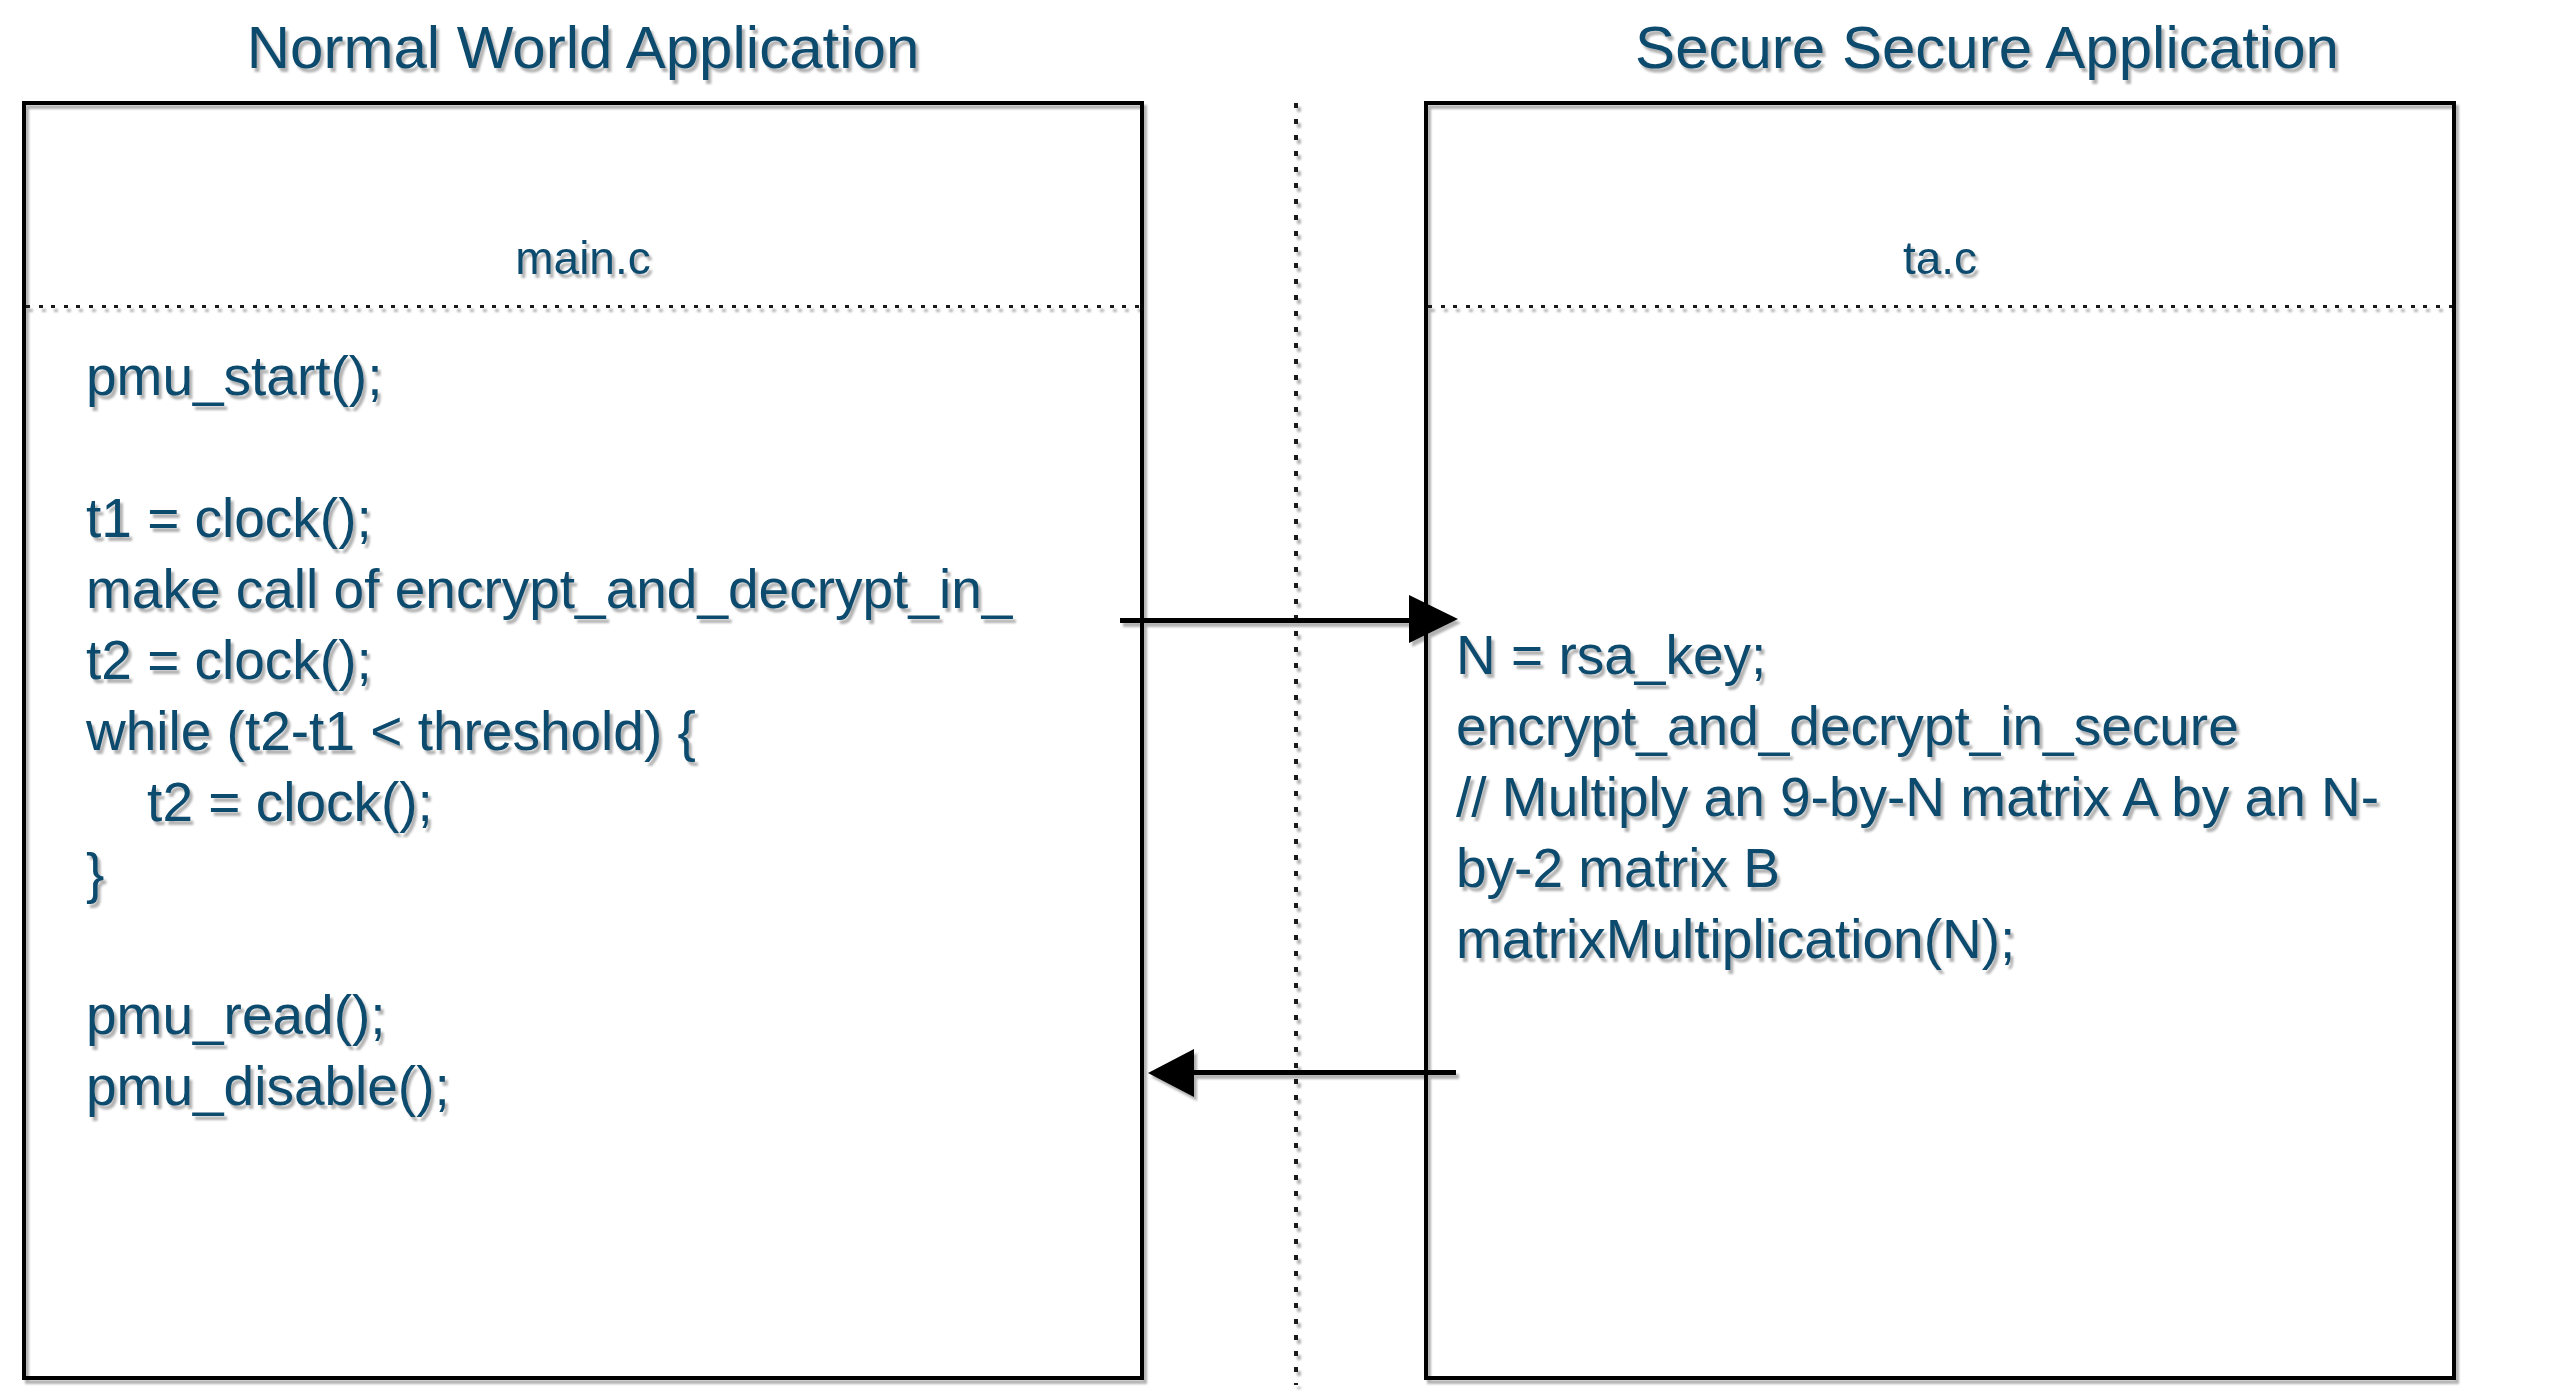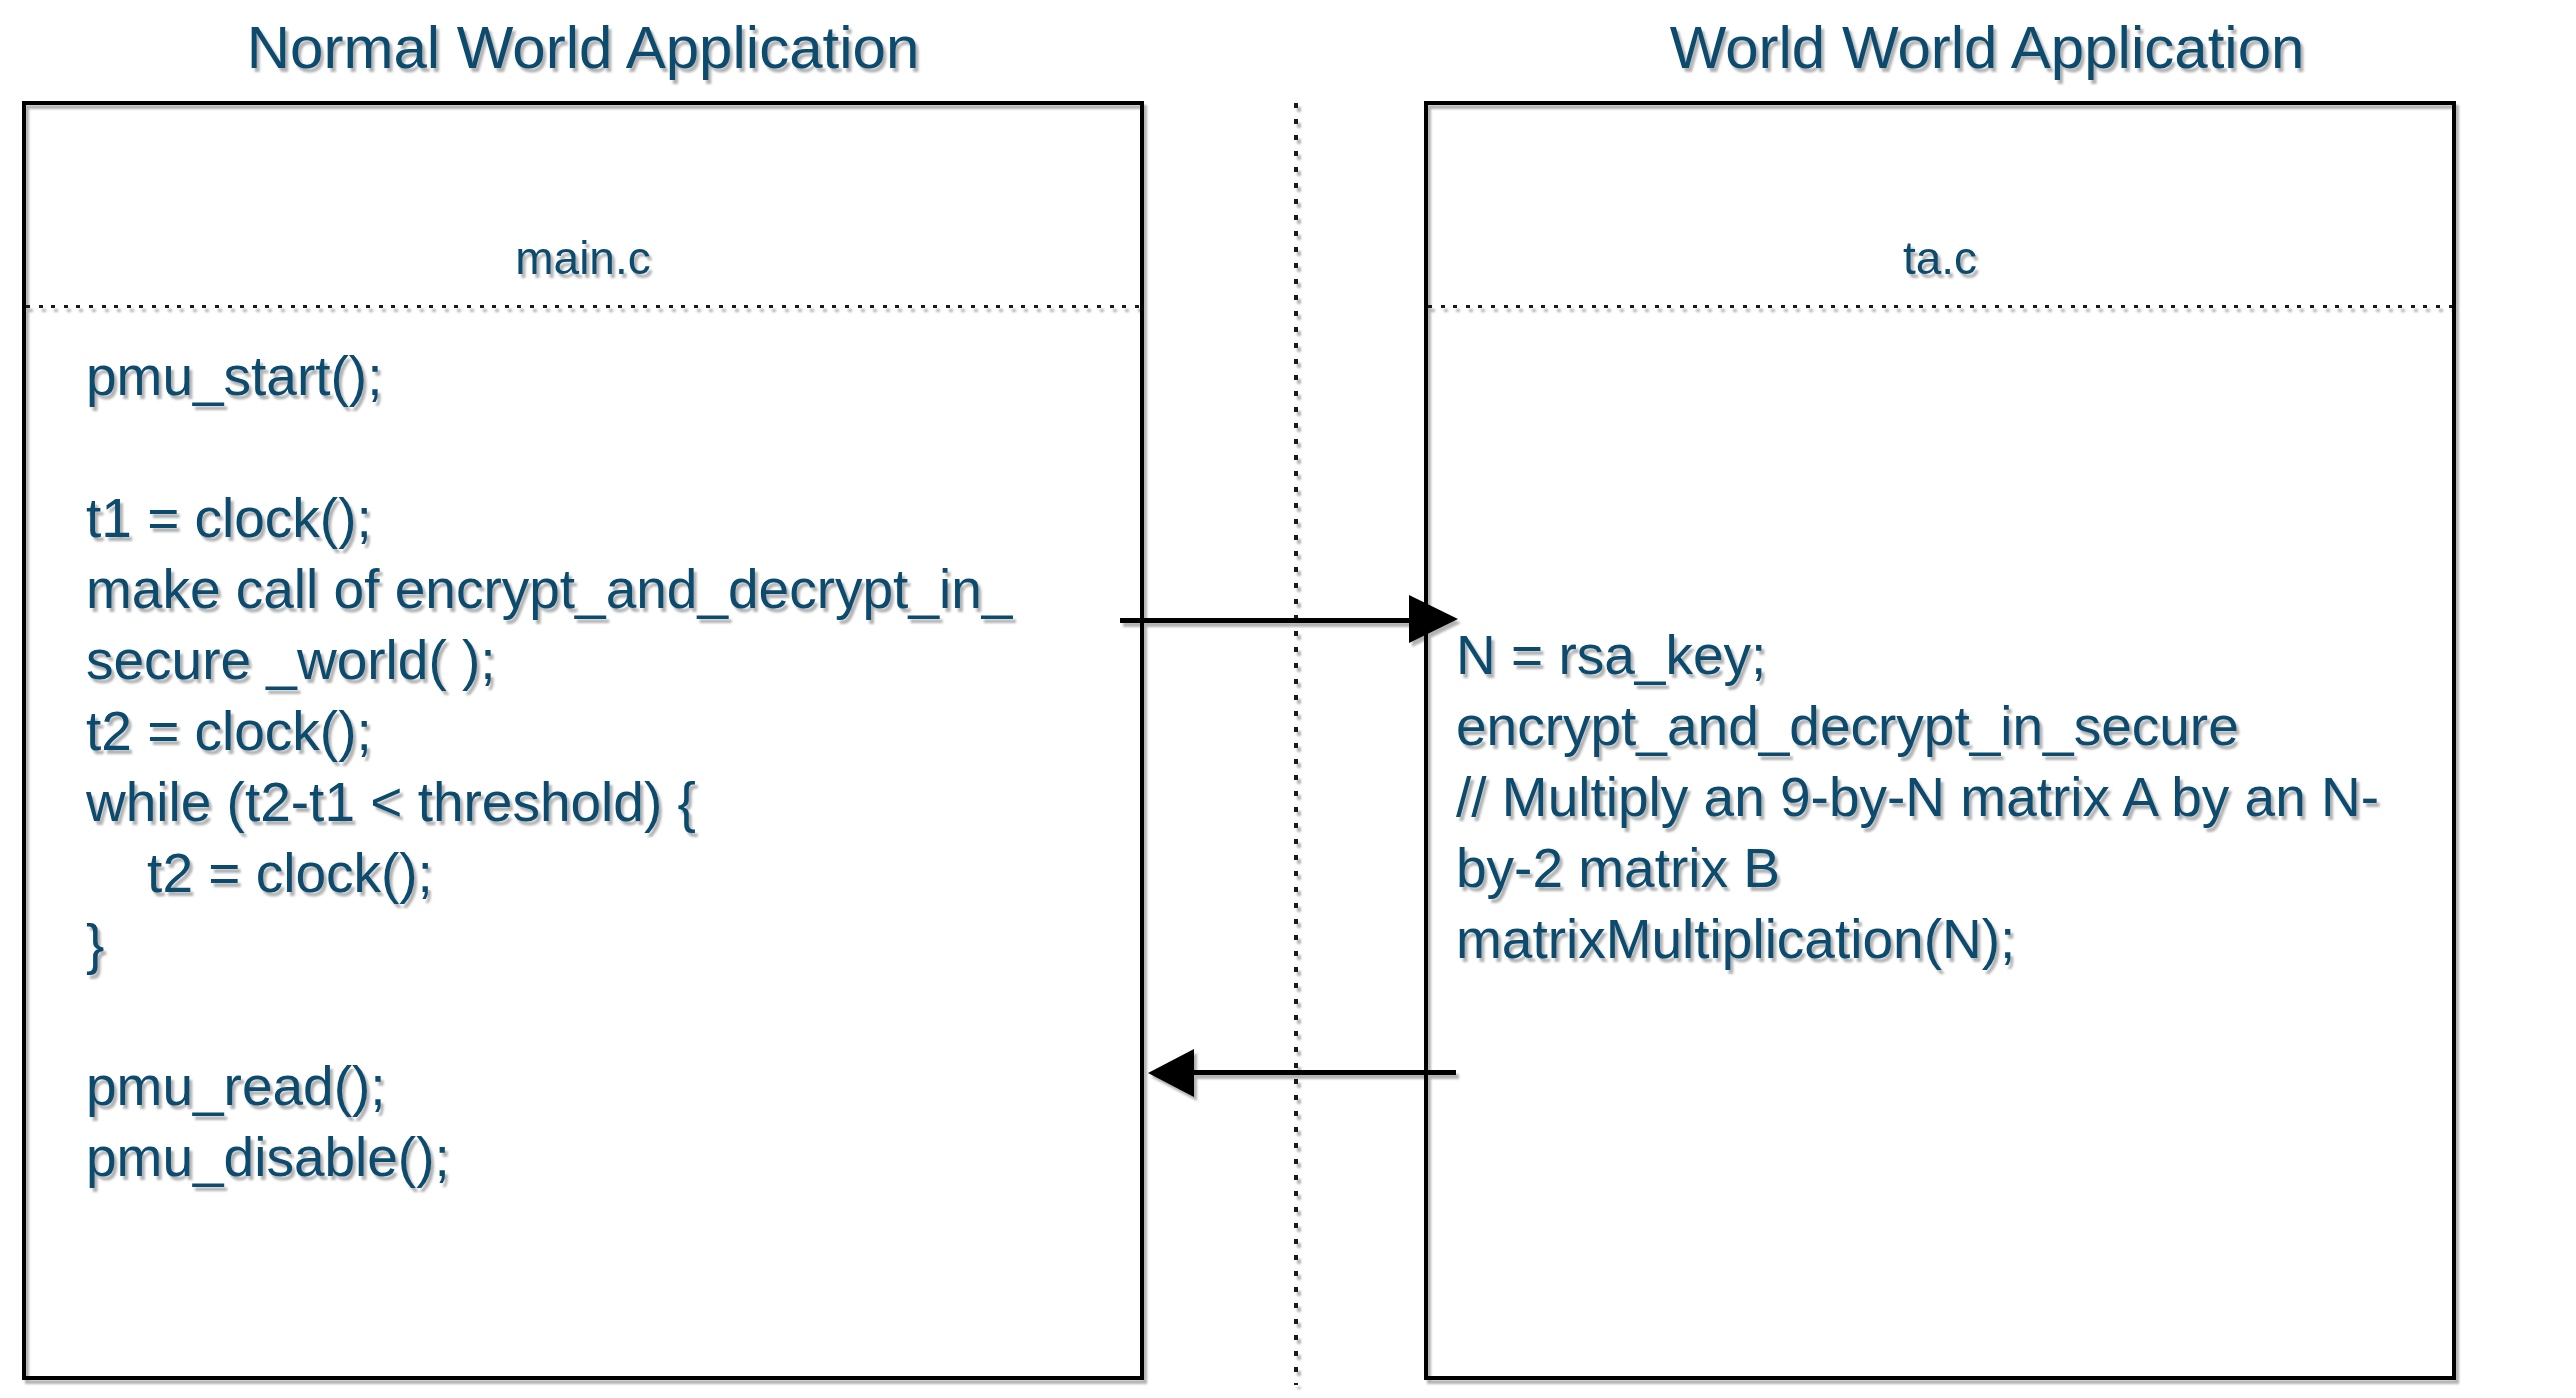--- a/index.html
+++ b/index.html
@@ -70,33 +70,32 @@
   }
 </style>
 </head>
 <body>
 
 <div class="canvas">
   <div class="shadow-layer">
 
     <div class="world-title left-title">Normal World Application</div>
 
-    <div class="world-title right-title">World World Application</div>
+    <div class="world-title right-title">Secure Secure Application</div>
 
     <div class="box left-box">
       <div class="file-header">
         <span class="file-label">main.c</span>
       </div>
       <div class="dotted-rule"></div>
       <div class="code code-left">
           <div class="code-line">pmu_start();</div>
           <div class="code-line"></div>
           <div class="code-line">t1 = clock();</div>
           <div class="code-line">make call of encrypt_and_decrypt_in_</div>
-          <div class="code-line">secure _world( );</div>
           <div class="code-line">t2 = clock();</div>
           <div class="code-line">while (t2-t1 &lt; threshold) {</div>
           <div class="code-line">    t2 = clock();</div>
           <div class="code-line">}</div>
           <div class="code-line"></div>
           <div class="code-line">pmu_read();</div>
           <div class="code-line">pmu_disable();</div>
         </div>
     </div>
 

